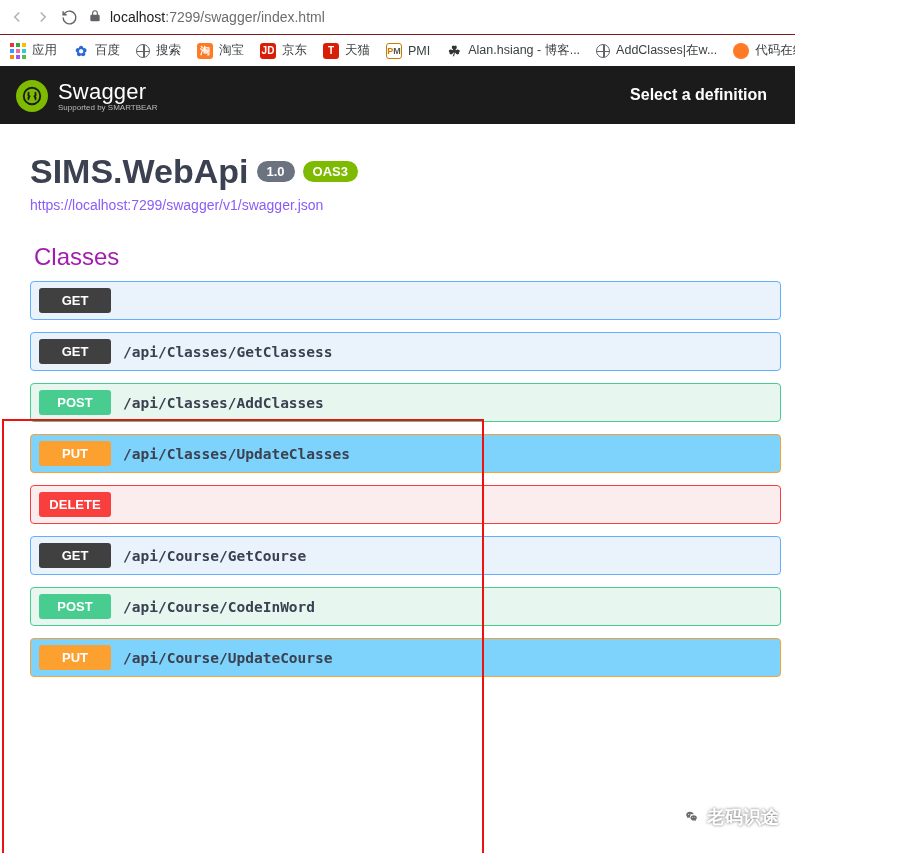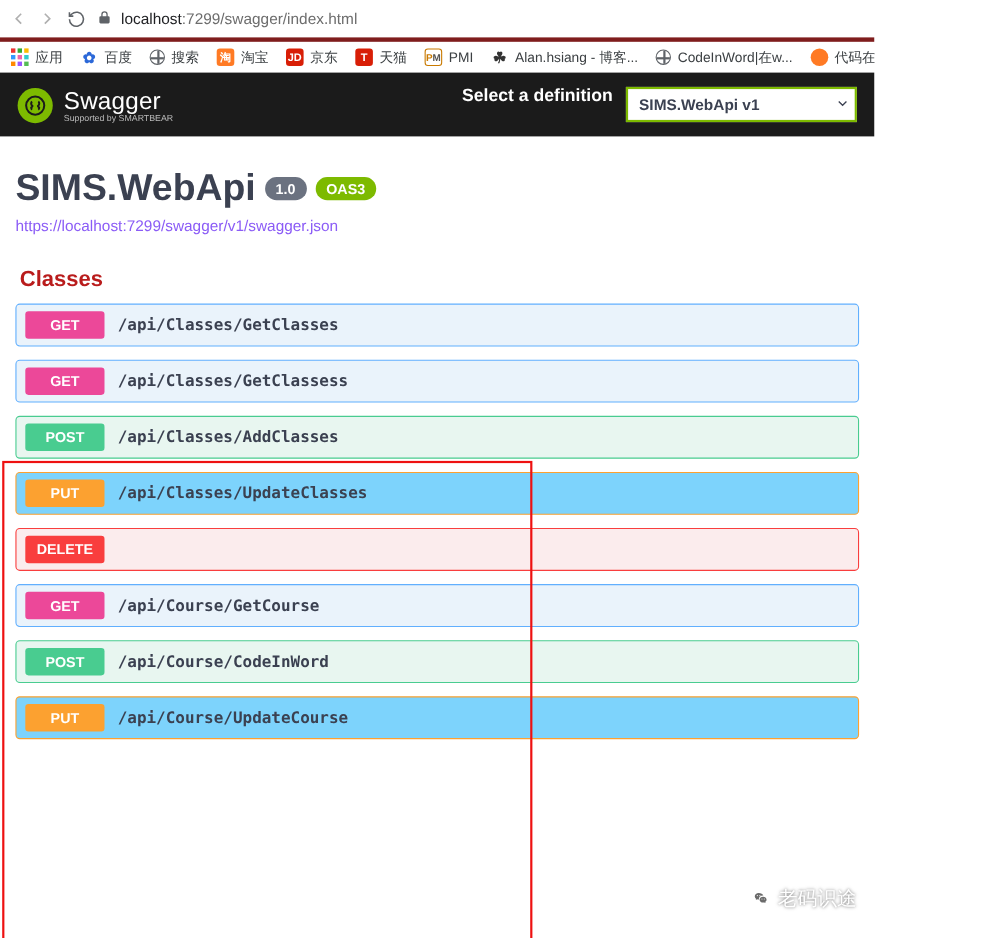--- a/index.html
+++ b/index.html
@@ -6,60 +6,60 @@
   body{font-family:-apple-system,BlinkMacSystemFont,"Segoe UI",Helvetica,Arial,sans-serif;font-size:14px;color:#333;background:#fff;width:897px;overflow:hidden}
   
   .chrome-bar{height:34px;background:#fff;display:flex;align-items:center;padding:0 8px;gap:8px}
   .nav-icon{width:18px;height:18px;display:flex;align-items:center;justify-content:center;color:#5f6368}
   .nav-icon.disabled{color:#b0b0b0}
   .addr{flex:1;display:flex;align-items:center;gap:8px;padding:4px 0 4px 2px;color:#202124}
   .addr .lock{color:#5f6368}
   .addr .host{color:#202124}
   .addr .path{color:#6d6d6d}
   
-  .bookmarks{height:32px;background:#fff;border-top:4px solid #7f1d1d;display:flex;align-items:center;gap:16px;padding:0 10px;color:#3c4043;font-size:12.5px}
+  .bookmarks{height:32px;background:#fff;border-top:1px solid #7f1d1d;display:flex;align-items:center;gap:16px;padding:0 10px;color:#3c4043;font-size:12.5px}
   .bm{display:flex;align-items:center;gap:6px;white-space:nowrap}
   .bm-ico{width:16px;height:16px;display:flex;align-items:center;justify-content:center;border-radius:3px;font-size:10px;font-weight:700}
   .apps-ico{display:grid;grid-template-columns:repeat(3,4px);grid-template-rows:repeat(3,4px);gap:2px}
   .apps-ico span{width:4px;height:4px}
   
   .topbar{background:#1b1b1b;color:#fff;display:flex;align-items:center;justify-content:space-between;padding:10px 16px;height:58px}
   .logo-wrap{display:flex;align-items:flex-end;gap:10px}
   .logo-badge{width:32px;height:32px;border-radius:16px;background:#7dba00;display:flex;align-items:center;justify-content:center}
   .logo-text{font-size:22px;letter-spacing:.2px}
   .logo-sub{font-size:8px;color:#bbb;margin-top:-2px}
   .select-label{font-weight:700;font-size:16px;margin-right:12px}
   .def-select{border:2px solid #7dba00;background:#fff;color:#3b4151;padding:6px 28px 6px 10px;font-size:14px;font-weight:600;min-width:210px;position:relative}
   .def-wrap{position:relative;display:flex;align-items:center}
   .def-caret{position:absolute;right:6px;pointer-events:none;color:#3b4151}
   
-  .main{padding:28px 14px 14px 14px}
+  .main{padding:28px 14px 14px 30px}
   .title-row{display:flex;align-items:center;gap:8px;margin-bottom:4px}
   .title{font-size:34px;font-weight:800;color:#3b4151}
   .ver-badge{background:#6b7280;color:#fff;border-radius:14px;font-size:13px;font-weight:700;padding:3px 10px}
   .oas-badge{background:#7dba00;color:#fff;border-radius:14px;font-size:13px;font-weight:800;padding:3px 10px}
   .json-link{color:#8b5cf6;font-size:14px;margin-top:2px;display:inline-block}
   
   .red-box{position:absolute;border:2px solid #e11;left:2px;top:295px;width:482px;height:557px;pointer-events:none}
   .content{position:relative}
   
-  .tag{font-size:20px;font-weight:700;color:#b91c1c;margin:30px 0 10px 4px}
+  .tag{font-size:24px;font-weight:400;color:#a21caf;margin:30px 0 10px 4px}
   .op{border-radius:4px;margin-bottom:12px;display:flex;align-items:center;padding:6px 8px;border:1px solid}
   .op .method{font-weight:700;color:#fff;border-radius:3px;text-align:center;min-width:72px;padding:5px 0;font-size:13px;margin-right:12px}
   .op .path{font-family:ui-monospace,SFMono-Regular,Menlo,Consolas,monospace;font-size:14.5px;font-weight:600;color:#3b4151}
   .op.get{background:#eaf3fb;border-color:#61affe}
-  .op.get .method{background:#ec4899}
+  .op.get .method{background:#404040}
   .op.post{background:#e8f6f0;border-color:#49cc90}
   .op.post .method{background:#49cc90}
   .op.put{background:#7dd3fc;border-color:#fca130}
   .op.put .method{background:#fca130}
   .op.delete{background:#fbeced;border-color:#f93e3e}
   .op.delete .method{background:#f93e3e}
   
-  .wm{position:absolute;right:16px;bottom:24px;display:flex;align-items:center;gap:4px;color:#fff;text-shadow:0 0 3px rgba(0,0,0,.6);font-size:18px;font-weight:400}
+  .wm{position:absolute;right:16px;bottom:24px;display:flex;align-items:center;gap:4px;color:#fff;text-shadow:0 0 3px rgba(0,0,0,.6);font-size:18px;font-weight:700}
   .wm .bubble{width:22px;height:22px;border-radius:11px;background:#fff;display:flex;align-items:center;justify-content:center;color:#333}
   .page-wrap{position:relative;width:795px;height:853px;overflow:hidden}
 </style>
 </head>
 <body>
 <div class="page-wrap">
 
 <div class="chrome-bar">
   <div class="nav-icon disabled">
     <svg width="18" height="18" viewBox="0 0 24 24" fill="none" stroke="currentColor" stroke-width="2">
@@ -133,21 +133,21 @@
       </div>
       <div class="bm">
         <span class="bm-ico" style="color:#333;font-size:14px">☘</span>
         <span>Alan.hsiang - 博客...</span>
       </div>
       <div class="bm">
         <span class="bm-ico" style="border:1.5px solid #5f6368;border-radius:50%;width:14px;height:14px;position:relative">
           <span style="position:absolute;left:0;right:0;top:50%;height:1.5px;background:#5f6368"></span>
           <span style="position:absolute;top:0;bottom:0;left:50%;width:1.5px;background:#5f6368"></span>
         </span>
-        <span>CodeInWord|在w...</span>
+        <span>AddClasses|在w...</span>
       </div>
       <div class="bm">
         <span class="bm-ico" style="background:#ff7a24;border-radius:50%"></span>
         <span>代码在线高亮工具 |...</span>
       </div>
     </div>
 
 <div class="topbar">
   <div class="logo-wrap">
     <div class="logo-badge">
@@ -156,44 +156,35 @@
             <path d="M9 8c-1 .5-1 1.5-1 2s0 1.5 1 2-1 1.5-1 2 0 1.5 1 2M15 8c1 .5 1 1.5 1 2s0 1.5-1 2 1 1.5 1 2 0 1.5-1 2"></path>
           </svg>
     </div>
     <div>
       <div class="logo-text">Swagger</div>
       <div class="logo-sub">Supported by SMARTBEAR</div>
     </div>
   </div>
   <div style="display:flex;align-items:flex-start">
     <span class="select-label">Select a definition</span>
-    <div class="def-wrap">
-      <div class="def-select">SIMS.WebApi v1</div>
-      <span class="def-caret">
-        <svg width="14" height="14" viewBox="0 0 24 24" fill="none" stroke="currentColor" stroke-width="2">
-              <path d="M6 9l6 6 6-6"></path>
-            </svg>
-      </span>
-    </div>
   </div>
 </div>
 
 <div class="main content">
   <div class="title-row">
     <span class="title">SIMS.WebApi</span>
     <span class="ver-badge">1.0</span>
     <span class="oas-badge">OAS3</span>
   </div>
   <a class="json-link">https://localhost:7299/swagger/v1/swagger.json</a>
 
   <div id="ops">
         <div class="tag">Classes</div>
         <div class="op get">
           <span class="method">GET</span>
-          <span class="path">/api/Classes/GetClasses</span>
         </div>
         <div class="op get">
           <span class="method">GET</span>
           <span class="path">/api/Classes/GetClassess</span>
         </div>
         <div class="op post">
           <span class="method">POST</span>
           <span class="path">/api/Classes/AddClasses</span>
         </div>
         <div class="op put">

